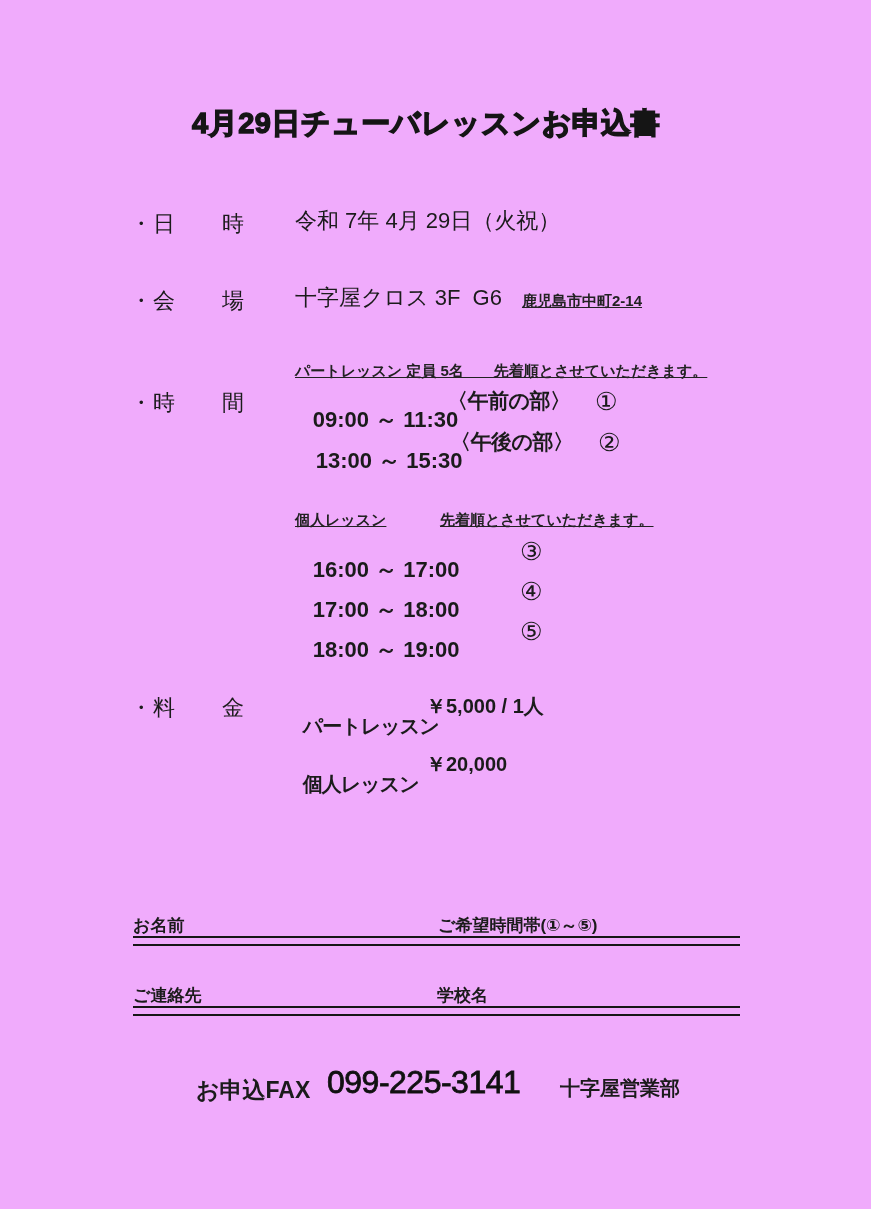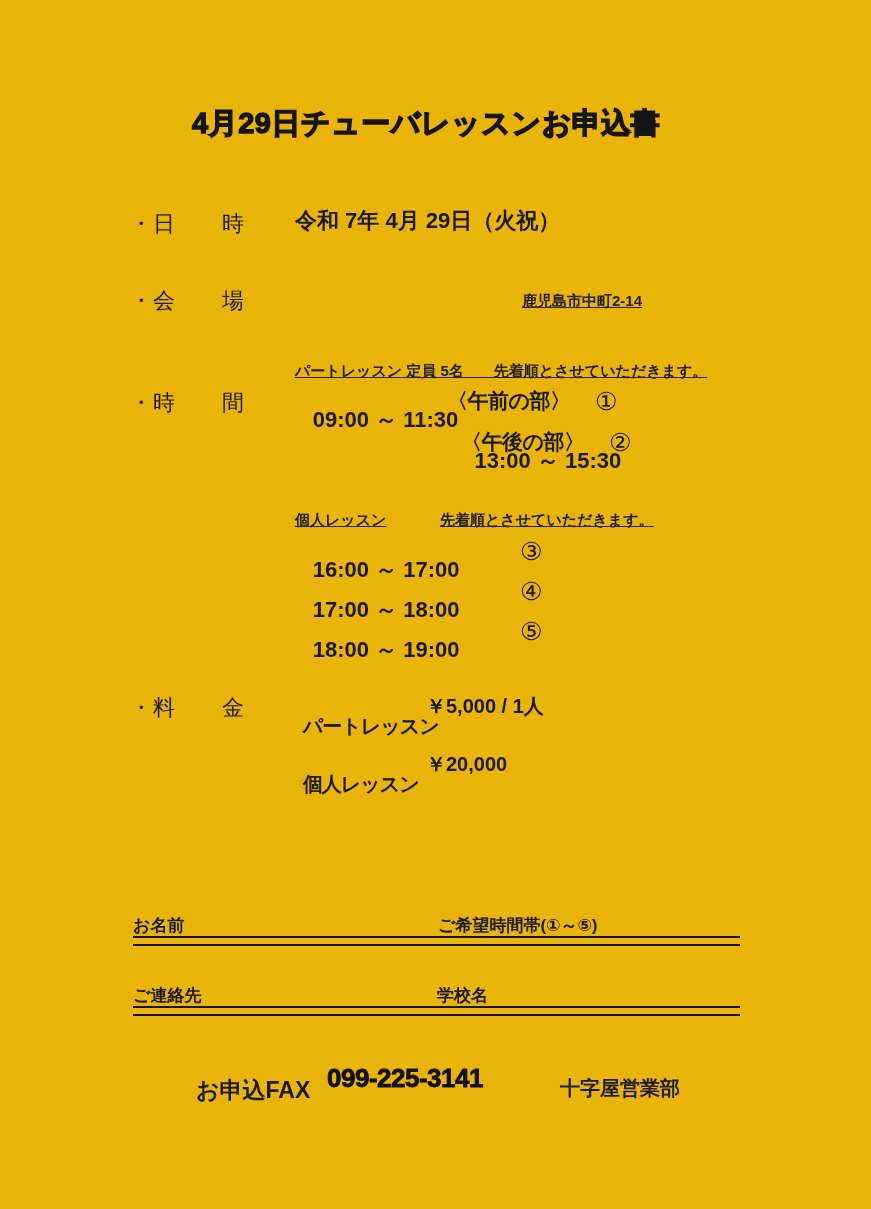--- a/index.html
+++ b/index.html
@@ -1,80 +1,81 @@
 <!DOCTYPE html>
 <html><head>
 <meta charset="utf-8">
 <style>
   html,body{margin:0;padding:0;background:#e8e8e8;}
   .page{
     position:relative;
     width:871px;height:1209px;
-    background:#eab308;
+    background:#f0abfc;
     color:#1b1b1b;
     font-family:"Liberation Sans","DejaVu Sans",sans-serif;
     overflow:hidden;
   }
   .abs{position:absolute;white-space:pre;line-height:1.2;}
   .title{
     font-size:29px;
     font-weight:900;
     letter-spacing:0.5px;
     -webkit-text-stroke:1.4px #151515;
     color:#151515;
   }
   .lbl{font-size:22px;font-weight:400;letter-spacing:1px;}
-  .val{font-size:22px;font-weight:700;}
+  .val{font-size:22px;font-weight:400;}
   .note{font-size:15px;font-weight:600;color:#222;text-decoration:underline;}
   .slot{height:32px;width:460px;}
   .slot .time{font-size:22px;font-weight:700;}
   .slot .name{position:absolute;left:152px;top:0;font-size:21px;font-weight:700;letter-spacing:-0.5px;}
   .slot .num{position:absolute;top:-2px;font-size:25px;font-weight:400;}
   .part .num{left:300px;}
   .ind .num{left:225px;}
   .feerow{width:420px;height:30px;}
   .feerow .fname{font-size:20px;font-weight:700;letter-spacing:-1px;}
   .feerow .fprice{position:absolute;left:141px;top:-1px;font-size:20px;font-weight:700;}
   .formrow{width:607px;height:30px;}
   .formrow .f1{position:absolute;left:0;top:0;font-size:17px;font-weight:700;}
   .formrow .f2{position:absolute;top:0;font-size:17px;font-weight:700;}
   .dbl{
     position:absolute;left:0;right:0;top:20px;height:6px;
     border-top:2px solid #161616;border-bottom:2px solid #161616;
   }
   .faxlbl{font-size:23px;font-weight:700;}
   .faxnum{
-    font-size:26px;font-weight:700;letter-spacing:-0.5px;
+    font-size:32px;font-weight:400;letter-spacing:-0.5px;
     -webkit-text-stroke:0.8px #111;color:#111;text-align:right;
   }
   .dept{font-size:20px;font-weight:700;}
 </style>
 </head>
 <body>
 
 <div class="page">
 
   <div class="abs title" style="left:192px;top:106px;">4月29日チューバレッスンお申込書</div>
 
   <div class="abs lbl" style="left:130px;top:211px;">・日　　時</div>
   <div class="abs val" style="left:295px;top:208px;">令和 7年 4月 29日（火祝）</div>
 
   <div class="abs lbl" style="left:130px;top:288px;">・会　　場</div>
+  <div class="abs val" style="left:295px;top:285px;">十字屋クロス 3F  G6</div>
   <div class="abs note" style="left:522px;top:292px;">鹿児島市中町2-14</div>
 
   <div class="abs note" style="left:295px;top:362px;">パートレッスン 定員 5名　　先着順とさせていただきます。</div>
 
   <div class="abs lbl" style="left:130px;top:390px;">・時　　間</div>
 
   <div class="abs slot part" style="left:295px;top:388px;">
     <span class="time">09:00 ～ 11:30</span>
     <span class="name">〈午前の部〉</span>
     <span class="num">①</span>
   </div>
-  <div class="abs slot part" style="left:309px;top:429px;text-align:center;">
+  <div class="abs slot part" style="left:298px;top:429px;">
     <span class="time">13:00 ～ 15:30</span>
     <span class="name">〈午後の部〉</span>
     <span class="num">②</span>
   </div>
 
   <div class="abs" style="left:295px;top:511px;width:420px;height:22px;">
     <span class="note" style="position:absolute;left:0;top:0;">個人レッスン</span>
     <span class="note" style="position:absolute;left:145px;top:0;">先着順とさせていただきます。</span>
   </div>
 

